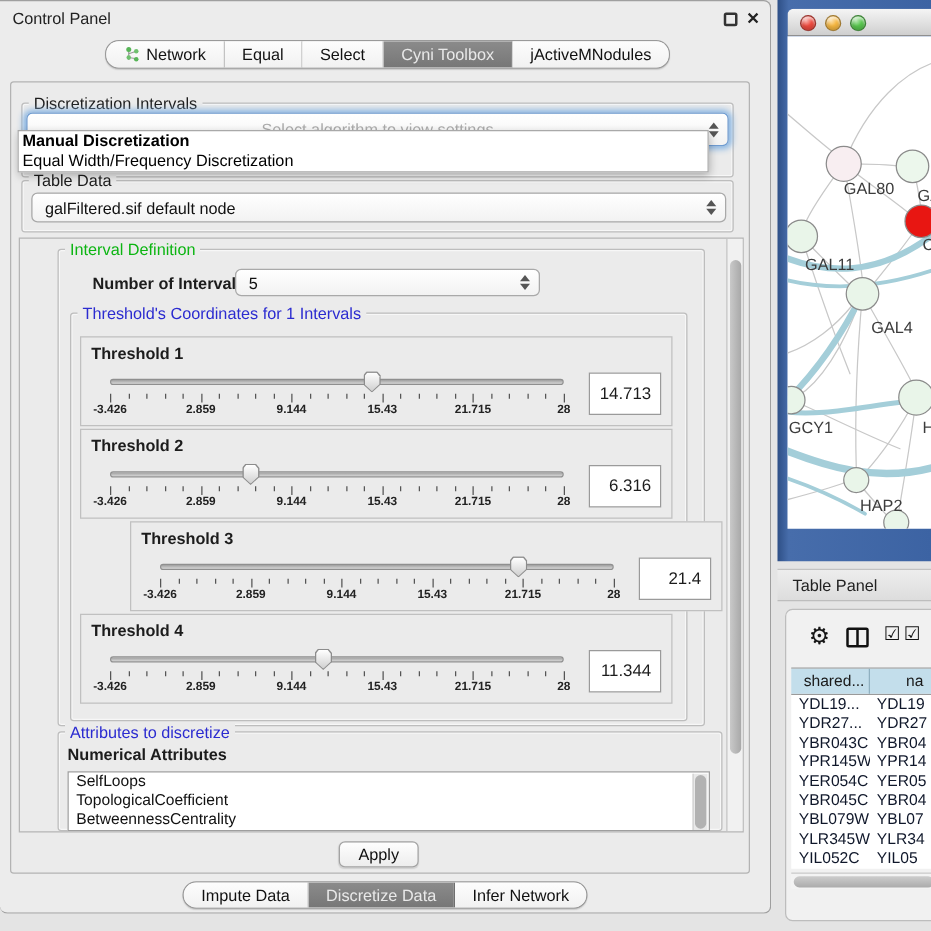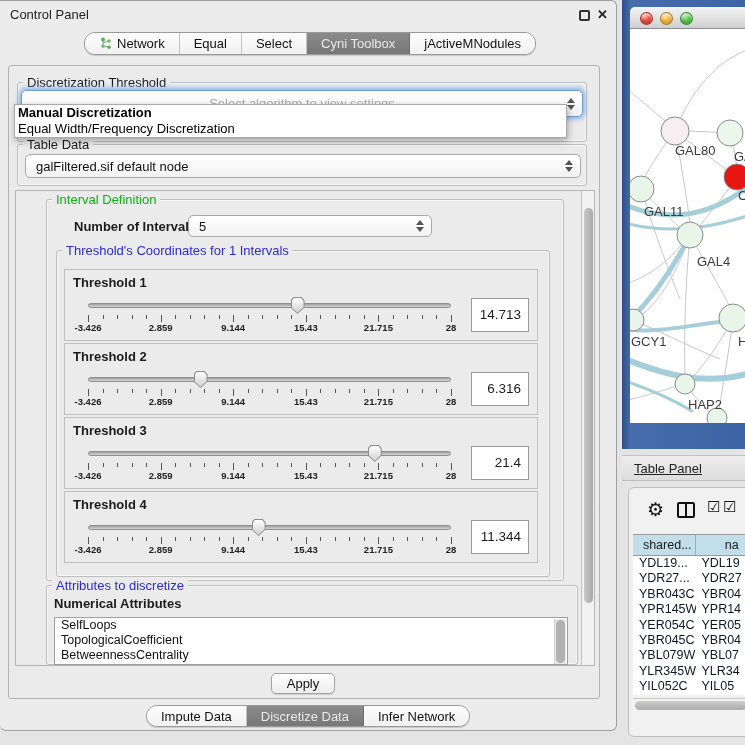--- a/index.html
+++ b/index.html
@@ -67,21 +67,21 @@
 
   
   .netwin { position:absolute; left:622px; top:0; width:123px; height:449px; background:linear-gradient(90deg,#2e4f86,#476dab 9px,#3c63a3); }
   .nettitle { position:absolute; left:8px; top:7px; width:115px; height:22px; background:linear-gradient(#f5f5f5,#cfcfcf); border-bottom:1px solid #8f8f8f; border-radius:5px 0 0 0; }
   .light { position:absolute; top:5px; width:13px; height:13px; border-radius:50%; box-shadow:inset 0 -2px 3px rgba(0,0,0,.18), inset 0 2px 2px rgba(255,255,255,.65); }
   .netcanvas { position:absolute; left:8px; top:29px; width:115px; height:394px; background:#fff; overflow:hidden; }
   .nlab { font-family:"Liberation Sans",sans-serif; font-size:13px; fill:#3c3c3c; }
 
   
   .tp-bar { position:absolute; left:622px; top:455px; width:123px; height:26px; background:linear-gradient(#ededed,#dddddd); border-top:1px solid #c2c2c2; border-bottom:1px solid #bdbdbd; }
-  .tp-bar span { position:absolute; left:12px; top:5px; font-size:13px; color:#222;text-decoration:underline; }
+  .tp-bar span { position:absolute; left:12px; top:5px; font-size:13px; color:#222; }
   .tp-box { position:absolute; left:628px; top:487px; width:130px; height:250px; background:#f1f1f1; border:1px solid #bdbdbd; border-radius:6px; overflow:hidden; }
   .tp-gear { position:absolute; left:18px; top:12px; font-size:19px; color:#151515; line-height:19px; }
   .tp-cols { position:absolute; left:48px; top:14px; width:18px; height:16px; border:2px solid #111; border-radius:2px; }
   .tp-cols::after { content:""; position:absolute; left:6px; top:0; width:2px; height:12px; background:#111; }
   .tp-check { position:absolute; top:10px; font-size:15px; color:#111; }
   .tbl { position:absolute; left:4px; top:46px; width:130px; }
   .tbl-head { display:flex; height:22px; border-top:1px solid #9a9a9a; border-bottom:1px solid #9a9a9a; }
   .tbl-head .hc { background:#c3deeb; border-right:1px solid #8fb0c0; font-size:12.5px; color:#1a1a1a; text-align:center; line-height:21px; overflow:hidden; white-space:nowrap; }
   .tbl-body { background:#fff; }
   .trow { display:flex; height:15.4px; }
@@ -125,21 +125,21 @@
           <span>Cyni Toolbox</span>
         </div>
         <div class="seg-item">
           <span>jActiveMNodules</span>
         </div>
       </div>
 
     <div class="inner">
 
       <div class="groupbox" style="left:8px;top:16px;width:570px;height:60px;"></div>
-      <span class="grouptitle" style="left:14px;top:9px;">Discretization Threshold</span>
+      <span class="grouptitle" style="left:14px;top:9px;">Discretization Intervals</span>
 
       <div class="combo focus" style="left:12px;top:24px;width:562px;height:27px;z-index:3;">
         <span class="ph">Select algorithm to view settings</span>
         <span class="stepper">
             <span class="arr-up"></span>
             <span class="arr-dn"></span>
           </span>
       </div>
 
       <div class="popup">
@@ -250,21 +250,21 @@
               <div class="tick" style="left: 371.48px; top: 45px; height: 4px;"></div>
               <div class="tick" style="left: 386px; top: 45px; height: 7px;"></div>
               <div class="ticklab" style="left: -2px;">-3.426</div>
               <div class="ticklab" style="left: 70.6px;">2.859</div>
               <div class="ticklab" style="left: 143.2px;">9.144</div>
               <div class="ticklab" style="left: 215.8px;">15.43</div>
               <div class="ticklab" style="left: 288.4px;">21.715</div>
               <div class="ticklab" style="left: 361px;">28</div>
             </div>
 
-  <div class="thr" style="top: 226px;">
+  <div class="thr" style="top: 226px; margin-left: 40px;">
     <div class="thr-label">Threshold 3</div>
     <div class="track"></div>
     <div class="thumb-o" style="left: 302.764px;">
                 <div class="thumb-i"></div>
               </div>
     <div class="thr-value">21.4</div>
   <div class="tick" style="left: 23px; top: 45px; height: 7px;"></div>
               <div class="tick" style="left: 37.52px; top: 45px; height: 4px;"></div>
               <div class="tick" style="left: 52.04px; top: 45px; height: 4px;"></div>
               <div class="tick" style="left: 66.56px; top: 45px; height: 4px;"></div>

